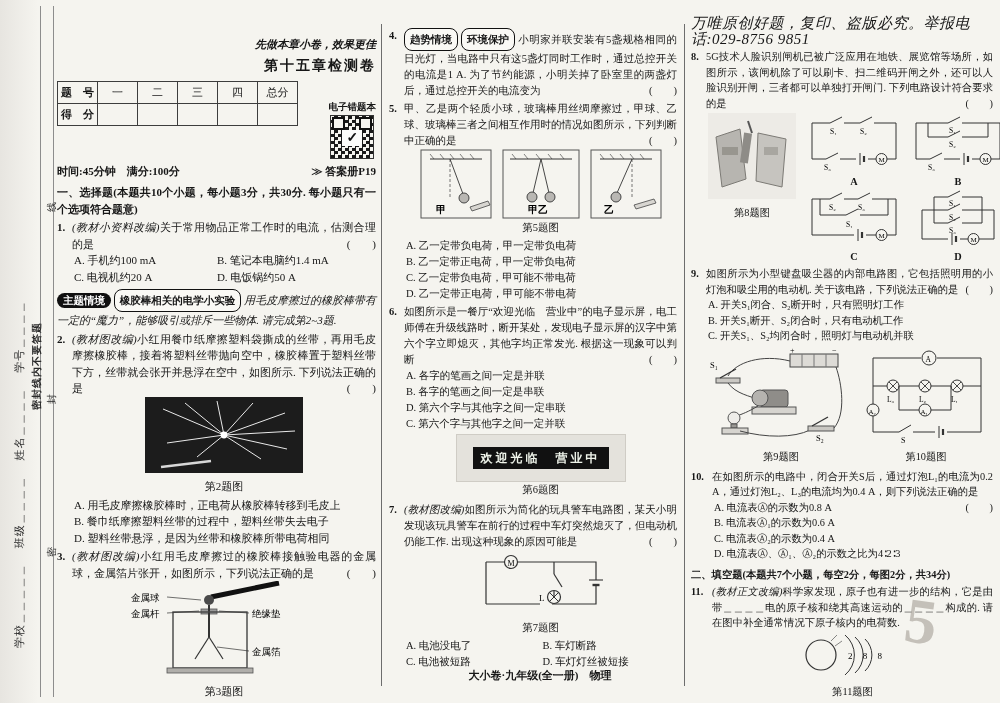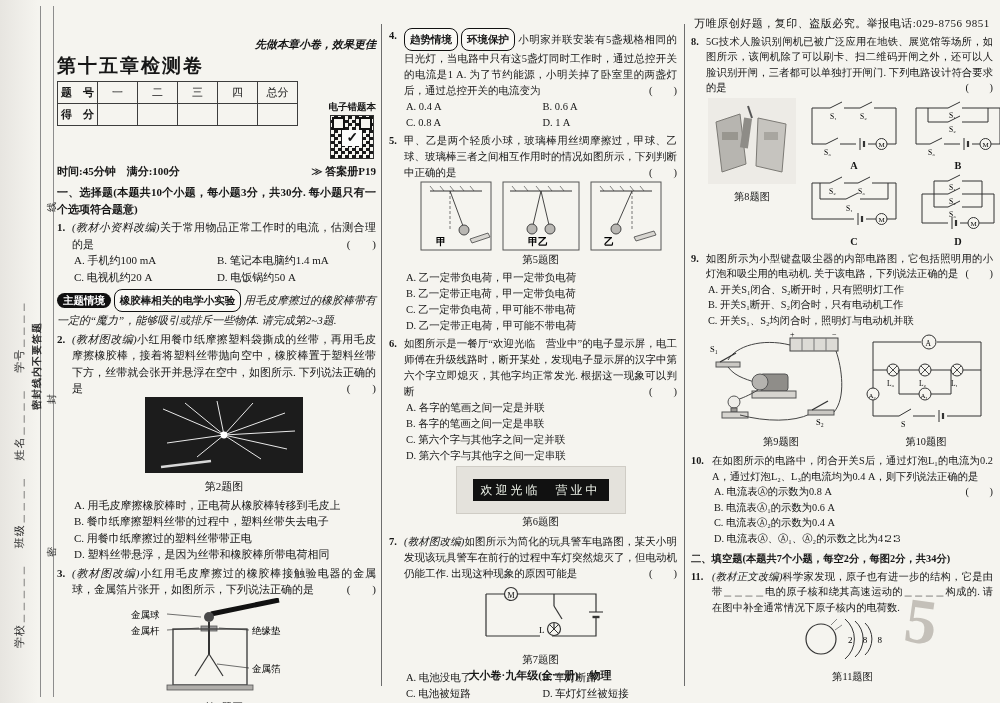--- a/index.html
+++ b/index.html
@@ -10,21 +10,21 @@
   .vr{position:absolute;top:6px;height:691px;width:1px;background:#8d8d8d;}
   .rot{position:absolute;white-space:nowrap;transform:rotate(-90deg);transform-origin:0 0;
        font-size:11px;color:#2a2a2a;letter-spacing:1px;}
   .sealchar{position:absolute;font-size:10px;color:#2a2a2a;transform:rotate(-90deg);}
   .divider{position:absolute;top:24px;height:662px;width:1px;background:#6d6d6d;}
   .col{position:absolute;text-align:justify;}
   .col1{left:57px;top:28px;width:319px;font-size:11px;line-height:16.5px;}
   .col2{left:389px;top:26px;width:288px;font-size:10.5px;line-height:16px;}
   .col3{left:691px;top:16px;width:302px;font-size:10.3px;line-height:15.5px;}
   .slogan{text-align:right;font-weight:bold;font-style:italic;font-size:11px;margin-top:8px;}
-  .title{text-align:left;font-weight:bold;font-size:19px;line-height:25px;letter-spacing:2px;}
+  .title{text-align:right;font-weight:bold;font-size:14px;line-height:25px;letter-spacing:2px;}
   .headrow{display:flex;justify-content:space-between;align-items:flex-start;margin-top:3px;}
   table.score{border-collapse:collapse;}
   table.score td{border:1px solid #3d3d3d;height:21px;text-align:center;font-size:11px;padding:0 3px;min-width:33px;}
   td.thd{min-width:46px;font-weight:bold;}
   .qrbox{text-align:center;font-size:9.5px;font-weight:bold;line-height:12px;margin-top:20px;}
   .qr{position:relative;width:42px;height:42px;margin:2px auto 0;border:1px solid #333;
       background:repeating-conic-gradient(#1a1a1a 0% 25%,#f5f4ef 0% 50%) 0 0/7px 7px;}
   .qr::before,.qr::after{content:"";position:absolute;width:9px;height:9px;border:2px solid #111;background:#f5f4ef;}
   .qr::before{left:1px;top:1px;} .qr::after{right:1px;top:1px;}
   .qrck{position:absolute;left:11px;top:14px;width:20px;height:16px;background:#fcfcfa;
@@ -41,24 +41,24 @@
   .opts2{display:grid;grid-template-columns:47% 53%;}
   .cap{text-align:center;margin:1px 0 2px;}
   .figwrap{text-align:center;}
   .badge-solid{display:inline-block;background:#101010;color:#fff;border-radius:8px;
                padding:0 6px;font-weight:bold;font-size:10.5px;line-height:15px;}
   .badge-outline{display:inline-block;border:1.2px solid #111;border-radius:8px;background:#faf9f5;
                  padding:4px 5px;font-weight:bold;font-size:10.5px;line-height:13px;}
   .note{font-style:italic;}
   .photo6{width:168px;height:46px;background:#e4e2dc;display:inline-flex;align-items:center;justify-content:center;
           box-shadow:0 0 0 1px #cfccc5;}
-  .led{background:#111;color:#eef3e9;font-size:12px;font-weight:normal;letter-spacing:3px;padding:3px 8px;}
+  .led{background:#111;color:#eef3e9;font-size:12px;font-weight:bold;letter-spacing:3px;padding:3px 8px;}
   .footer{position:absolute;left:540px;top:668px;transform:translateX(-50%);
           font-weight:bold;font-size:11px;white-space:nowrap;}
-  .copyright{text-align:center;font-size:11px;letter-spacing:.5px;}
+  .copyright{text-align:left;font-size:15px;font-style:italic;letter-spacing:.5px;}
   .fig8row{display:flex;gap:6px;margin-top:2px;}
   .gatecol{flex:none;width:92px;text-align:center;}
   .circgrid{flex:1;display:grid;grid-template-columns:1fr 1fr;column-gap:4px;text-align:center;}
   .circlabel{font-weight:bold;line-height:11px;margin-bottom:2px;}
   .figpair{display:flex;justify-content:space-between;text-align:center;margin-top:2px;}
   .artifact{position:absolute;left:905px;top:592px;font-size:64px;font-weight:bold;color:#9d978e;
             opacity:.55;transform:rotate(8deg);line-height:60px;}
   svg text{font-family:"Liberation Serif","DejaVu Serif",serif;}
 </style>
 </head>
@@ -155,21 +155,20 @@
               <line x1="79" y1="38" x2="52" y2="60"></line>
                 <line x1="79" y1="38" x2="22" y2="46"></line>
             </g>
             <circle cx="79" cy="38" r="3.4" fill="#fff"></circle>
             <line x1="16" y1="70" x2="66" y2="64" stroke="#d8d8d8" stroke-width="2.6"></line>
           </svg>
         </div>
         <div class="cap">第2题图</div>
         <div class="opt">A. 用毛皮摩擦橡胶棒时，正电荷从橡胶棒转移到毛皮上</div>
         <div class="opt">B. 餐巾纸摩擦塑料丝带的过程中，塑料丝带失去电子</div>
-        <div class="opt">C. 用餐巾纸摩擦过的塑料丝带带正电</div>
         <div class="opt">D. 塑料丝带悬浮，是因为丝带和橡胶棒所带电荷相同</div>
       </div>
     </div>
 
     <div class="q">
       <span class="qn">3.</span>
       <div class="qb">
         <span class="tag">(教材图改编)</span><span>小红用毛皮摩擦过的橡胶棒接触验电器的金属球，金属箔片张开，如图所示，下列说法正确的是</span><span class="br">(　　)</span>
         <div class="figwrap">
           <svg width="210" height="96">
@@ -200,26 +199,20 @@
     </div>
   </div>
 
   <div class="col col2">
     <div class="q">
       <span class="qn">4.</span>
       <div class="qb">
         <span class="badge-outline">趋势情境</span>
         <span class="badge-outline">环境保护</span>
         <span>小明家并联安装有5盏规格相同的日光灯，当电路中只有这5盏灯同时工作时，通过总控开关的电流是1 A. 为了节约能源，小明关掉了卧室里的两盏灯后，通过总控开关的电流变为</span><span class="br">(　　)</span>
-        <div class="opts2" style="grid-template-columns:1fr 1fr;">
-          <div class="opt">A. 0.4 A</div>
-          <div class="opt">B. 0.6 A</div>
-          <div class="opt">C. 0.8 A</div>
-          <div class="opt">D. 1 A</div>
-        </div>
       </div>
     </div>
 
     <div class="q">
       <span class="qn">5.</span>
       <div class="qb">
         <span>甲、乙是两个轻质小球，玻璃棒用丝绸摩擦过，甲球、乙球、玻璃棒三者之间相互作用时的情况如图所示，下列判断中正确的是</span><span class="br">(　　)</span>
         <div class="figwrap" style="display:flex;justify-content:center;gap:10px;">
           <svg width="72" height="70">
             <rect x="1" y="1" width="70" height="68" fill="none" stroke="#555" stroke-width="1"></rect>
@@ -271,22 +264,22 @@
         <div class="opt">D. 乙一定带正电荷，甲可能不带电荷</div>
       </div>
     </div>
 
     <div class="q">
       <span class="qn">6.</span>
       <div class="qb">
         <span>如图所示是一餐厅“欢迎光临　营业中”的电子显示屏，电工师傅在升级线路时，断开某处，发现电子显示屏的汉字中第六个字立即熄灭，其他字均正常发光. 根据这一现象可以判断</span><span class="br">(　　)</span>
         <div class="opt">A. 各字的笔画之间一定是并联</div>
         <div class="opt">B. 各字的笔画之间一定是串联</div>
+        <div class="opt">D. 第六个字与其他字之间一定串联</div>
         <div class="opt">C. 第六个字与其他字之间一定并联</div>
-        <div class="opt">D. 第六个字与其他字之间一定串联</div>
         <div class="figwrap" style="margin-top:3px;">
           <div class="photo6">
             <span class="led">欢迎光临　营业中</span>
           </div>
         </div>
         <div class="cap">第6题图</div>
       </div>
     </div>
 
     <div class="q">

